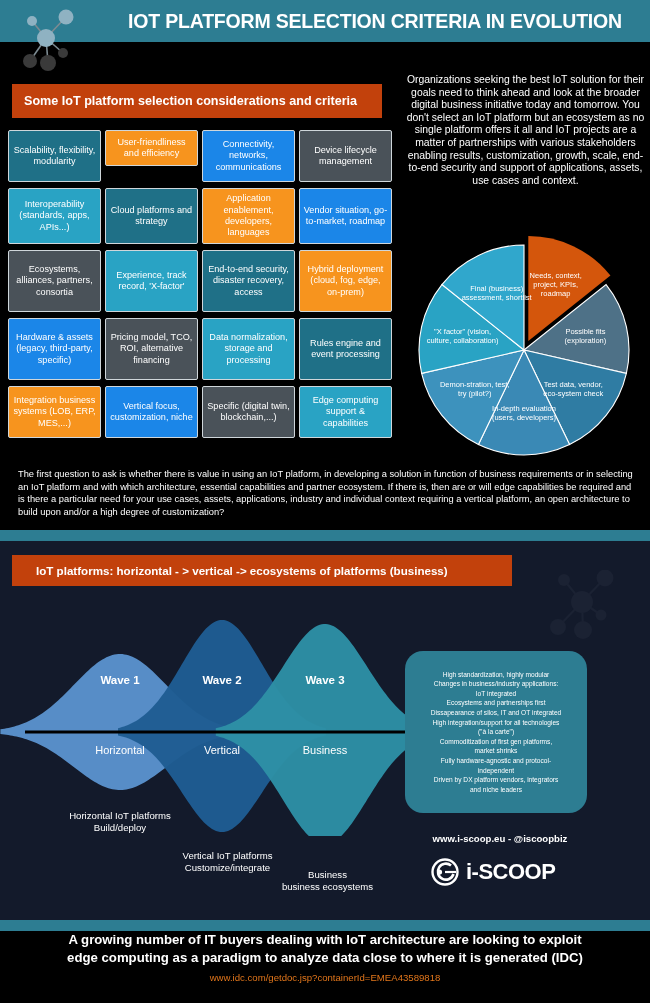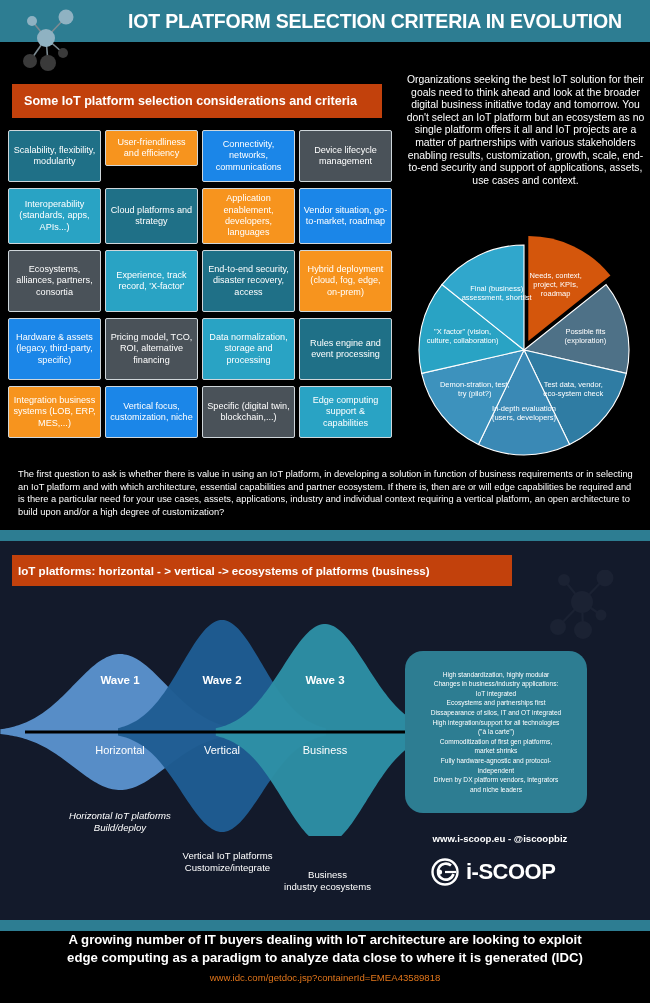--- a/index.html
+++ b/index.html
@@ -60,21 +60,21 @@
   #div-1 { top: 530px; }
   #div-2 { top: 920px; }
 
   
   .sec2 {
     position: absolute; left: 0; top: 541px; width: 650px; height: 379px;
     background: #131a2b;
   }
   #waves-bar {
     left: 12px; top: 14px; width: 500px; height: 31px;
-    font-size: 11.6px; padding-left: 6px;
+    font-size: 11.6px; padding-left: 24px;
   }
   .net-icon-sec2 { position: absolute; left: 542px; top: 570px; width: 96px; height: 82px; }
 
   .wave-svg { position: absolute; left: 0px; top: 596px; width: 430px; height: 240px; }
 
   .wave-name {
     position: absolute; color: #ffffff; font-weight: bold; font-size: 11.5px;
     text-align: center;
   }
   .wave-sub {
@@ -264,31 +264,31 @@
     </svg>
 
   <div class="wave-name" style="left:75px; top:674px; width:90px;">Wave 1</div>
   <div class="wave-name" style="left:177px; top:674px; width:90px;">Wave 2</div>
   <div class="wave-name" style="left:280px; top:674px; width:90px;">Wave 3</div>
 
   <div class="wave-sub" style="left:75px; top:744px; width:90px;">Horizontal</div>
   <div class="wave-sub" style="left:177px; top:744px; width:90px;">Vertical</div>
   <div class="wave-sub" style="left:280px; top:744px; width:90px;">Business</div>
 
-  <div class="wave-caption" style="left:35px; top:810px; width:170px;font-style:italic;">
+  <div class="wave-caption" style="left:35px; top:810px; width:170px;">
     <div>Horizontal IoT platforms</div>
     <div>Build/deploy</div>
   </div>
   <div class="wave-caption" style="left:140px; top:850px; width:175px;">
     <div>Vertical IoT platforms</div>
     <div>Customize/integrate</div>
   </div>
   <div class="wave-caption" style="left:255px; top:869px; width:145px;">
     <div>Business</div>
-    <div>industry ecosystems</div>
+    <div>business ecosystems</div>
   </div>
 
   <div class="bluebox">
     <div class="bluebox-text" id="callout-text">
         <div>High standardization, highly modular</div>
         <div>Changes in business/industry applications:</div>
         <div>IoT integrated</div>
         <div>Ecosystems and partnerships first</div>
         <div>Dissapearance of silos, IT and OT integrated</div>
         <div>High integration/support for all technologies</div>

